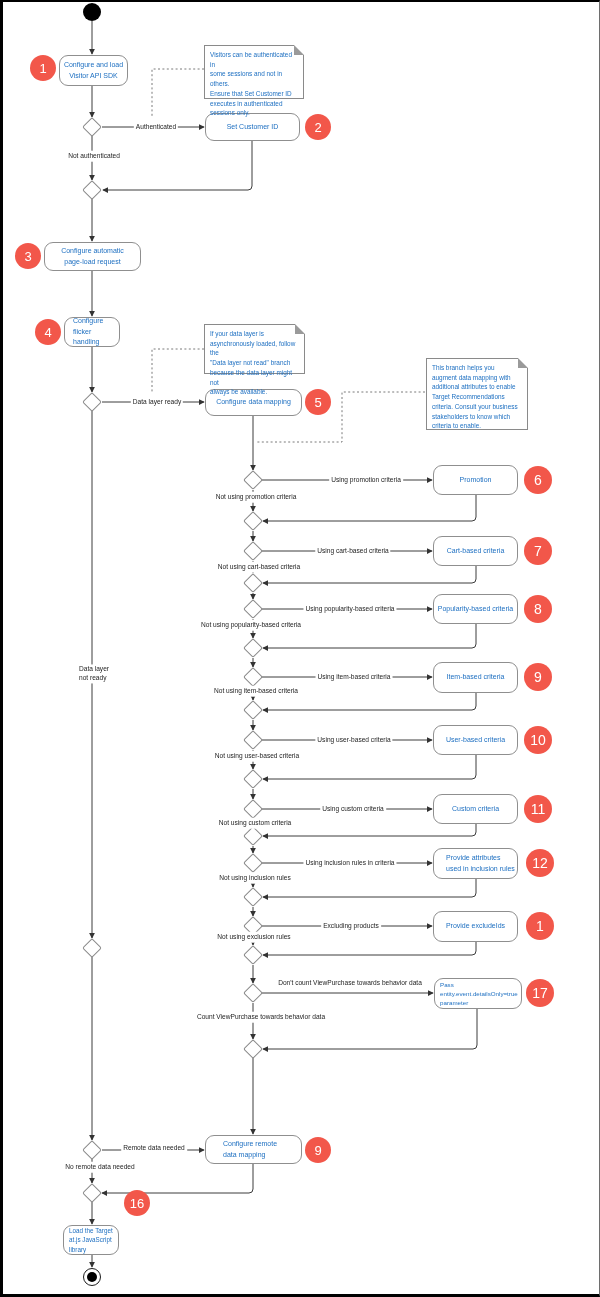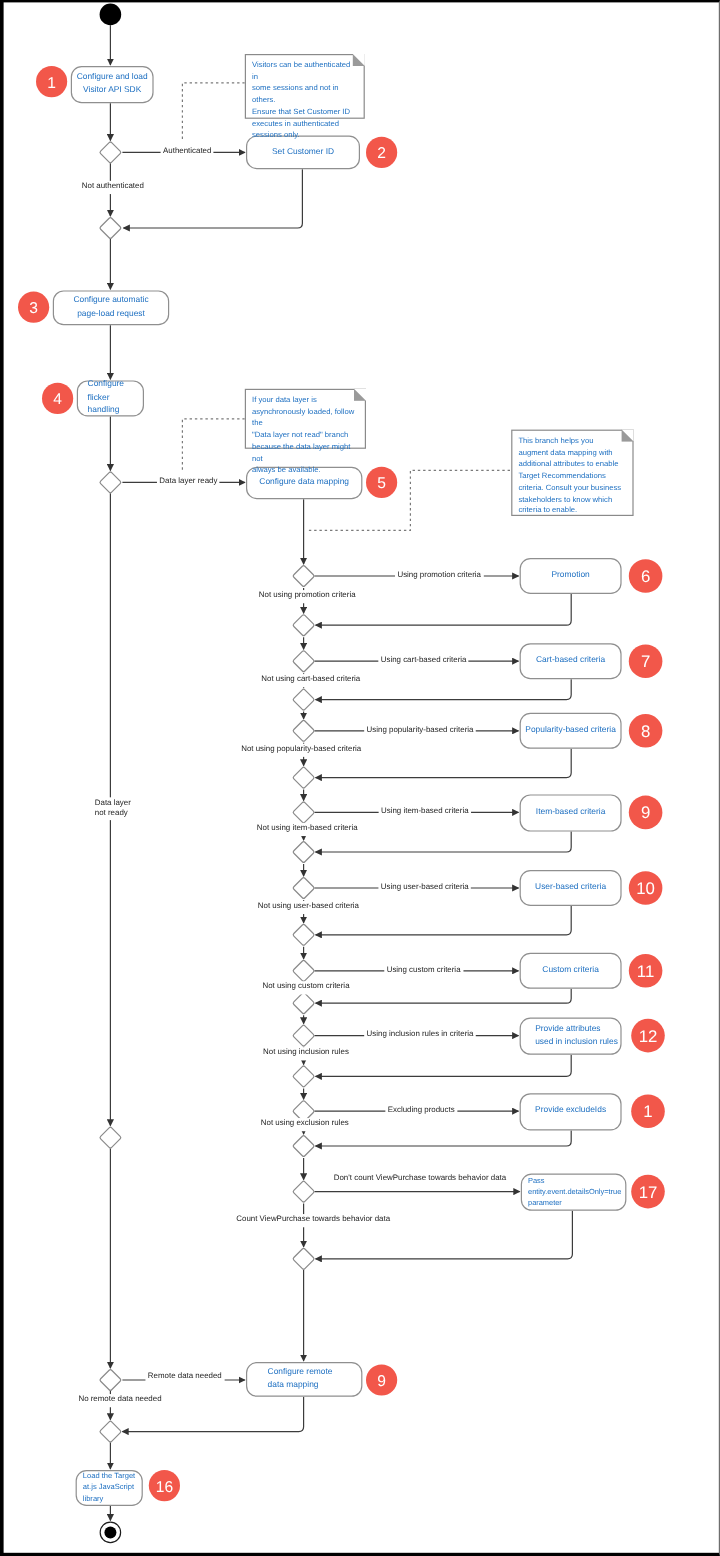--- a/index.html
+++ b/index.html
@@ -204,21 +204,21 @@
   <div class="badge lg" style="left:524px;top:466px;">6</div>
   <div class="badge lg" style="left:524px;top:537px;">7</div>
   <div class="badge lg" style="left:524px;top:595px;">8</div>
   <div class="badge lg" style="left:524px;top:663px;">9</div>
   <div class="badge lg" style="left:524px;top:726px;">10</div>
   <div class="badge lg" style="left:524px;top:795px;">11</div>
   <div class="badge lg" style="left:526px;top:849px;">12</div>
   <div class="badge lg" style="left:526px;top:912px;">1</div>
   <div class="badge lg" style="left:526px;top:979px;">17</div>
   <div class="badge sm" style="left:305px;top:1137px;">9</div>
-  <div class="badge sm" style="left:124px;top:1225px;text-align:center;">16</div>
+  <div class="badge sm" style="left:124px;top:1190px;text-align:center;">16</div>
 
   <div class="lbl" style="left:156px;top:127px;">Authenticated</div>
   <div class="lbl" style="left:94px;top:156px;">Not authenticated</div>
   <div class="lbl" style="left:157px;top:402px;">Data layer ready</div>
   <div class="lbl" style="left:94px;top:674px;text-align:left;">Data layer
 not ready</div>
   <div class="lbl" style="left:366px;top:480px;">Using promotion criteria</div>
   <div class="lbl" style="left:256px;top:497px;">Not using promotion criteria</div>
   <div class="lbl" style="left:353px;top:551px;">Using cart-based criteria</div>
   <div class="lbl" style="left:259px;top:567px;">Not using cart-based criteria</div>

